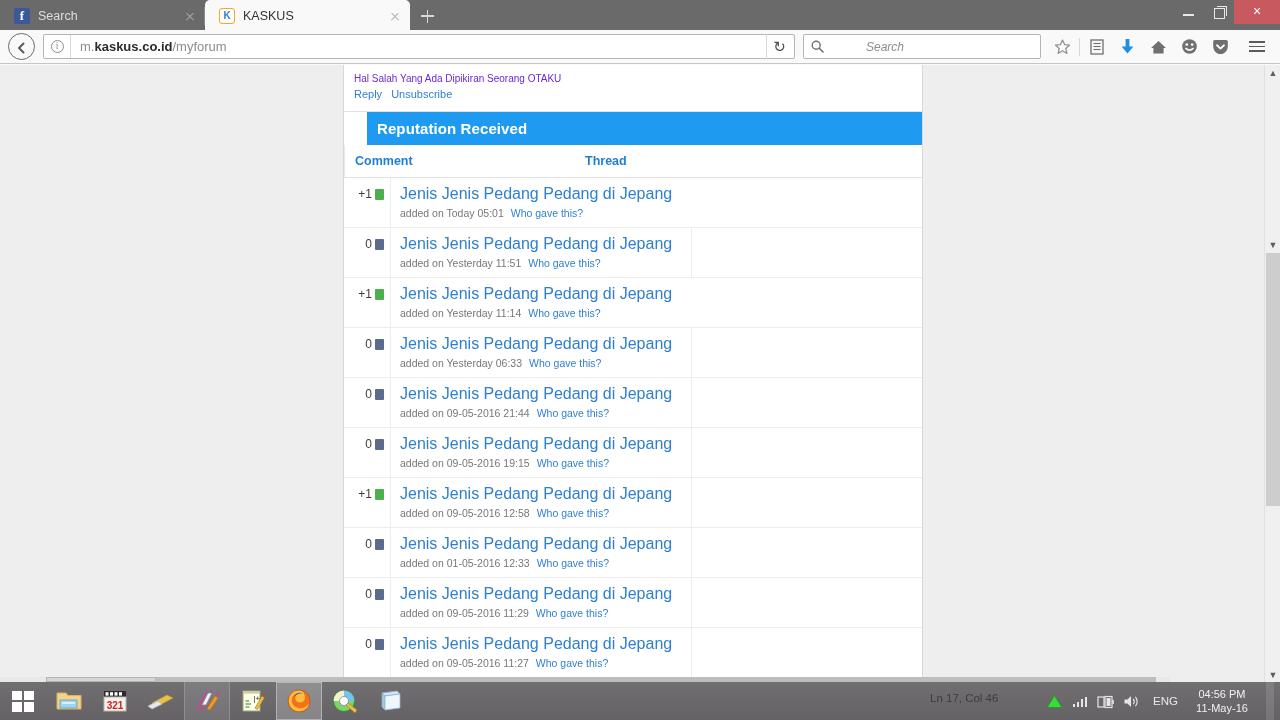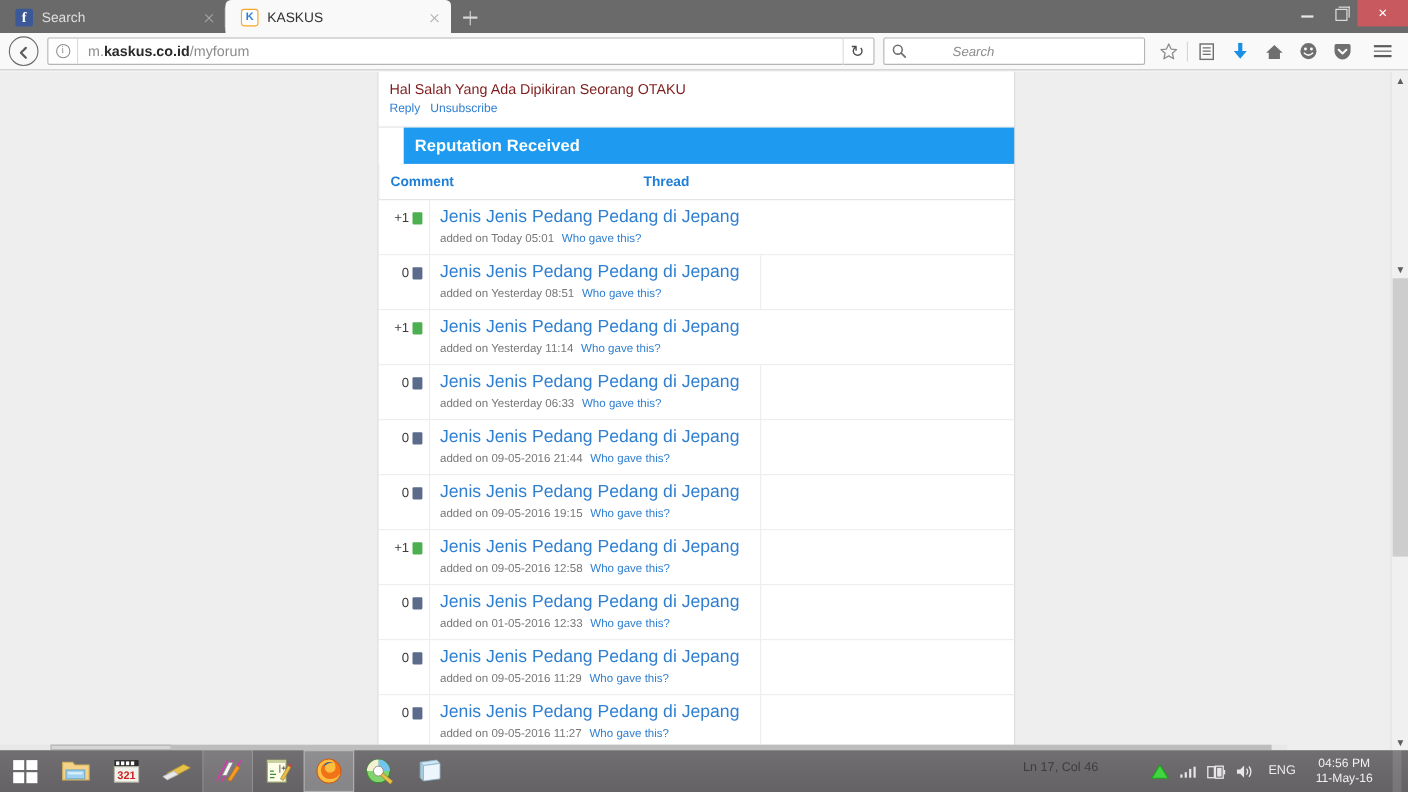--- a/index.html
+++ b/index.html
@@ -115,21 +115,21 @@
   .sb-down { position: absolute; bottom: 0; left: 0; }
   .sb-thumb { position: absolute; left: 1px; top: 188px; width: 15px; height: 253px; background: #cdcdcd; }
 
   .kaskus-page {
     position: absolute; left: 343px; top: 0; width: 580px; min-height: 617px;
     background: #ffffff; border-left: 1px solid #d8d8d8; border-right: 1px solid #d8d8d8;
     font-size: 12px; color: #333;
   }
 
   .thread-note { padding: 8px 10px 10px 10px; border-bottom: 1px solid #e2e2e2; }
-  .thread-note .t-title { font-size: 13px; color: #7f1d1d; margin-bottom: 3px; }
+  .thread-note .t-title { font-size: 10px; color: #6d28d9; margin-bottom: 3px; }
   .thread-note .t-actions a { color: #2f7fd1; font-size: 11px; text-decoration: none; margin-right: 9px; }
 
   .section-head {
     background: #1e9bf0; color: #fff; font-weight: bold; font-size: 15px;
     padding: 8px 10px; letter-spacing: .1px; margin-left: 23px;
   }
   .col-head { display: flex; border-bottom: 1px solid #e2e2e2; }
   .col-head .ch {
     font-weight: bold; color: #1f7fd6; font-size: 12.5px; padding: 9px 10px;
   }
@@ -313,21 +313,21 @@
               <div class="meta"><span>added on Today 05:01</span><a href="#">Who gave this?</a></div>
             </div>
           </div>
           <div class="rep-row">
             <div class="cell-score">
               <span class="score-num">0</span>
               <span class="rep-badge" style="background:#5a6b8c"></span>
             </div>
             <div class="cell-thread">
               <a href="#" class="tlink">Jenis Jenis Pedang Pedang di Jepang</a>
-              <div class="meta"><span>added on Yesterday 08:51</span><a href="#">Who gave this?</a></div>
+              <div class="meta"><span>added on Yesterday 11:51</span><a href="#">Who gave this?</a></div>
             </div>
             <div class="cell-comment"><span></span></div>
           </div>
           <div class="rep-row">
             <div class="cell-score">
               <span class="score-num">+1</span>
               <span class="rep-badge" style="background:#4caf50"></span>
             </div>
             <div class="cell-thread">
               <a href="#" class="tlink">Jenis Jenis Pedang Pedang di Jepang</a>

